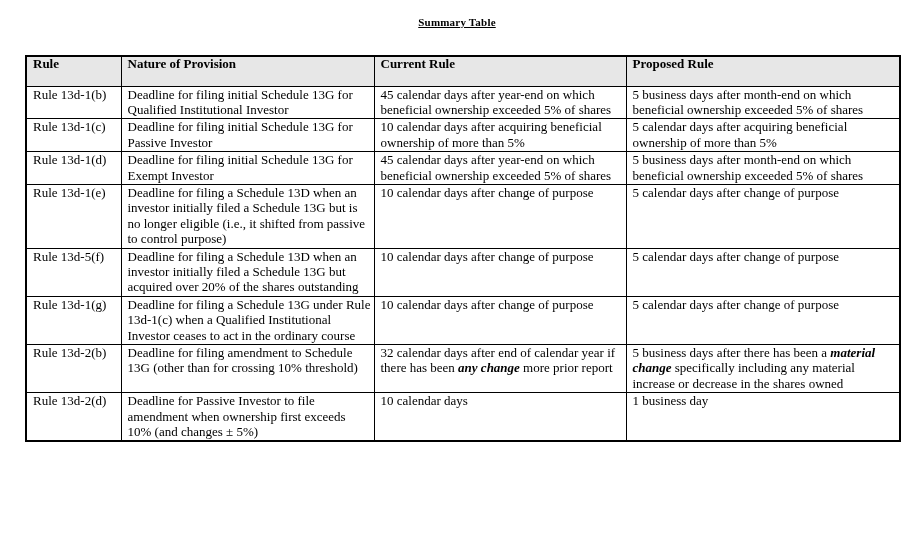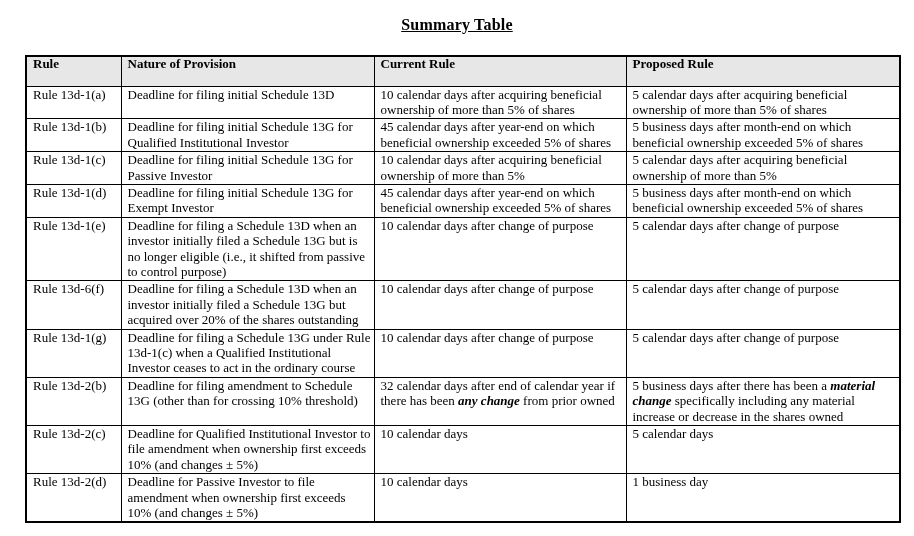--- a/index.html
+++ b/index.html
@@ -10,21 +10,21 @@
   body {
     width: 914px;
     height: 536px;
     overflow: hidden;
     font-family: "Liberation Serif", "DejaVu Serif", serif;
     color: #000000;
   }
   .doc-title {
     margin: 16px 0 0 0;
     text-align: center;
-    font-size: 16px;
+    font-size: 11px;
     font-weight: bold;
     text-decoration: underline;
     letter-spacing: 0.2px;
   }
   table.summary {
     position: absolute;
     left: 25px;
     top: 55px;
     width: 874px;
     border-collapse: collapse;
@@ -73,26 +73,20 @@
   <thead>
     <tr id="header-row">
         <th>Rule</th>
         <th>Nature of Provision</th>
         <th>Current Rule</th>
         <th>Proposed Rule</th>
       </tr>
   </thead>
   <tbody id="table-body">
       <tr>
-        <td>Rule 13d-1(a)</td>
-        <td>Deadline for filing initial Schedule 13D</td>
-        <td>10 calendar days after acquiring beneficial ownership of more than 5% of shares</td>
-        <td>5 calendar days after acquiring beneficial ownership of more than 5% of shares</td>
-      </tr>
-      <tr>
         <td>Rule 13d-1(b)</td>
         <td>Deadline for filing initial Schedule 13G for Qualified Institutional Investor</td>
         <td>45 calendar days after year-end on which beneficial ownership exceeded 5% of shares</td>
         <td>5 business days after month-end on which beneficial ownership exceeded 5% of shares</td>
       </tr>
       <tr>
         <td>Rule 13d-1(c)</td>
         <td>Deadline for filing initial Schedule 13G for Passive Investor</td>
         <td>10 calendar days after acquiring beneficial ownership of more than 5%</td>
         <td>5 calendar days after acquiring beneficial ownership of more than 5%</td>
@@ -103,42 +97,36 @@
         <td>45 calendar days after year-end on which beneficial ownership exceeded 5% of shares</td>
         <td>5 business days after month-end on which beneficial ownership exceeded 5% of shares</td>
       </tr>
       <tr>
         <td>Rule 13d-1(e)</td>
         <td>Deadline for filing a Schedule 13D when an investor initially filed a Schedule 13G but is no longer eligible (i.e., it shifted from passive to control purpose)</td>
         <td>10 calendar days after change of purpose</td>
         <td>5 calendar days after change of purpose</td>
       </tr>
       <tr>
-        <td>Rule 13d-6(f)</td>
+        <td>Rule 13d-5(f)</td>
         <td>Deadline for filing a Schedule 13D when an investor initially filed a Schedule 13G but acquired over 20% of the shares outstanding</td>
         <td>10 calendar days after change of purpose</td>
         <td>5 calendar days after change of purpose</td>
       </tr>
       <tr>
         <td>Rule 13d-1(g)</td>
         <td>Deadline for filing a Schedule 13G under Rule 13d-1(c) when a Qualified Institutional Investor ceases to act in the ordinary course</td>
         <td>10 calendar days after change of purpose</td>
         <td>5 calendar days after change of purpose</td>
       </tr>
       <tr>
         <td>Rule 13d-2(b)</td>
         <td>Deadline for filing amendment to Schedule 13G (other than for crossing 10% threshold)</td>
-        <td><span>32 calendar days after end of calendar year if there has been </span><span class="emph">any change</span><span> from prior owned</span></td>
+        <td><span>32 calendar days after end of calendar year if there has been </span><span class="emph">any change</span><span> more prior report</span></td>
         <td><span>5 business days after there has been a </span><span class="emph">material change</span><span> specifically including any material increase or decrease in the shares owned</span></td>
-      </tr>
-      <tr>
-        <td>Rule 13d-2(c)</td>
-        <td>Deadline for Qualified Institutional Investor to file amendment when ownership first exceeds 10% (and changes ± 5%)</td>
-        <td>10 calendar days</td>
-        <td>5 calendar days</td>
       </tr>
       <tr>
         <td>Rule 13d-2(d)</td>
         <td>Deadline for Passive Investor to file amendment when ownership first exceeds 10% (and changes ± 5%)</td>
         <td>10 calendar days</td>
         <td>1 business day</td>
       </tr>
     </tbody>
 </table>
 

